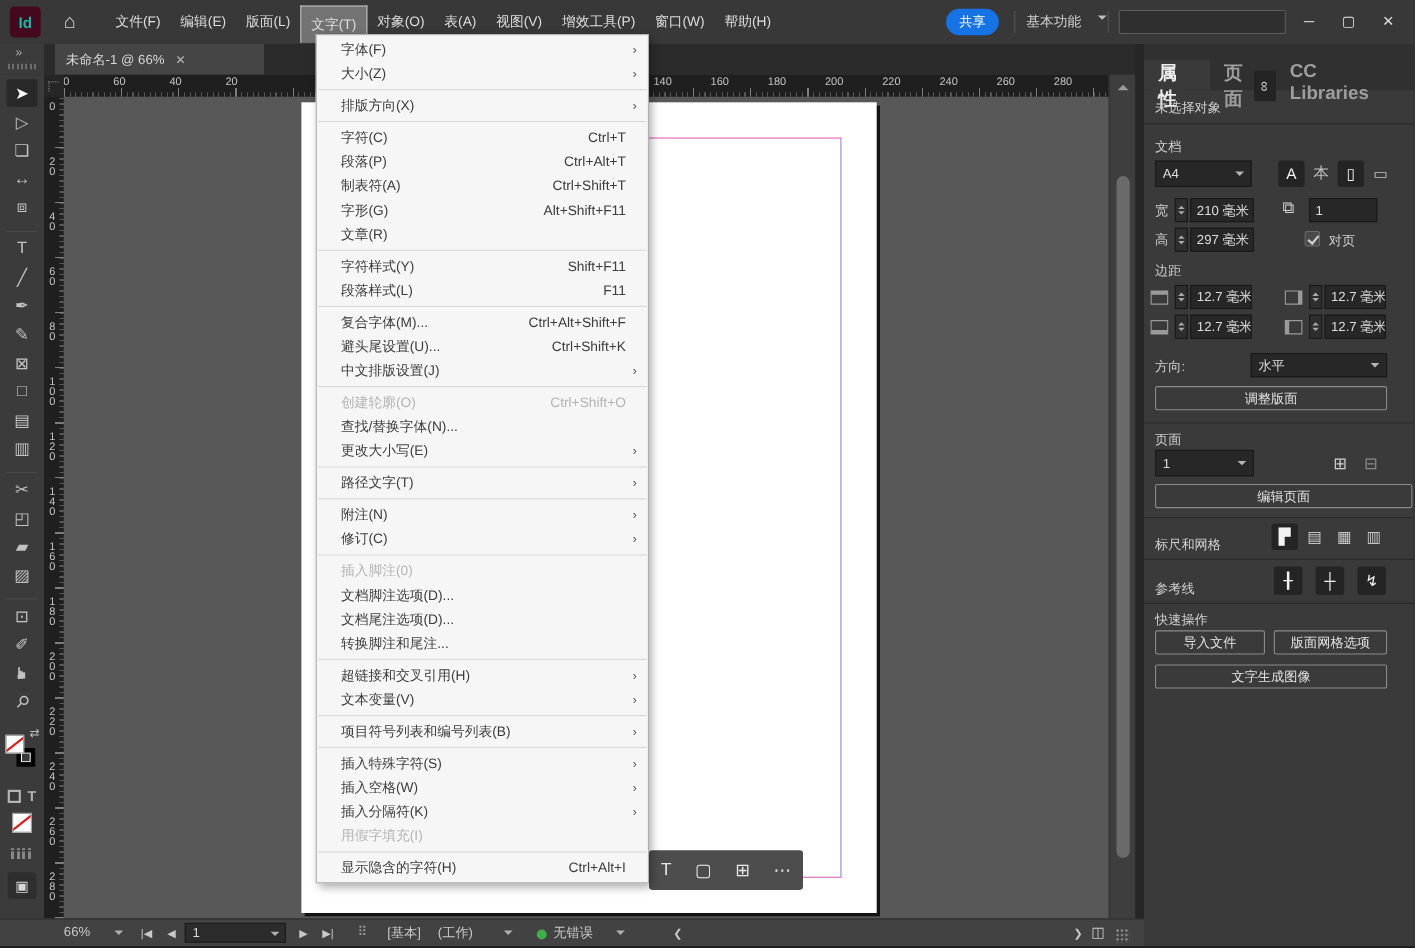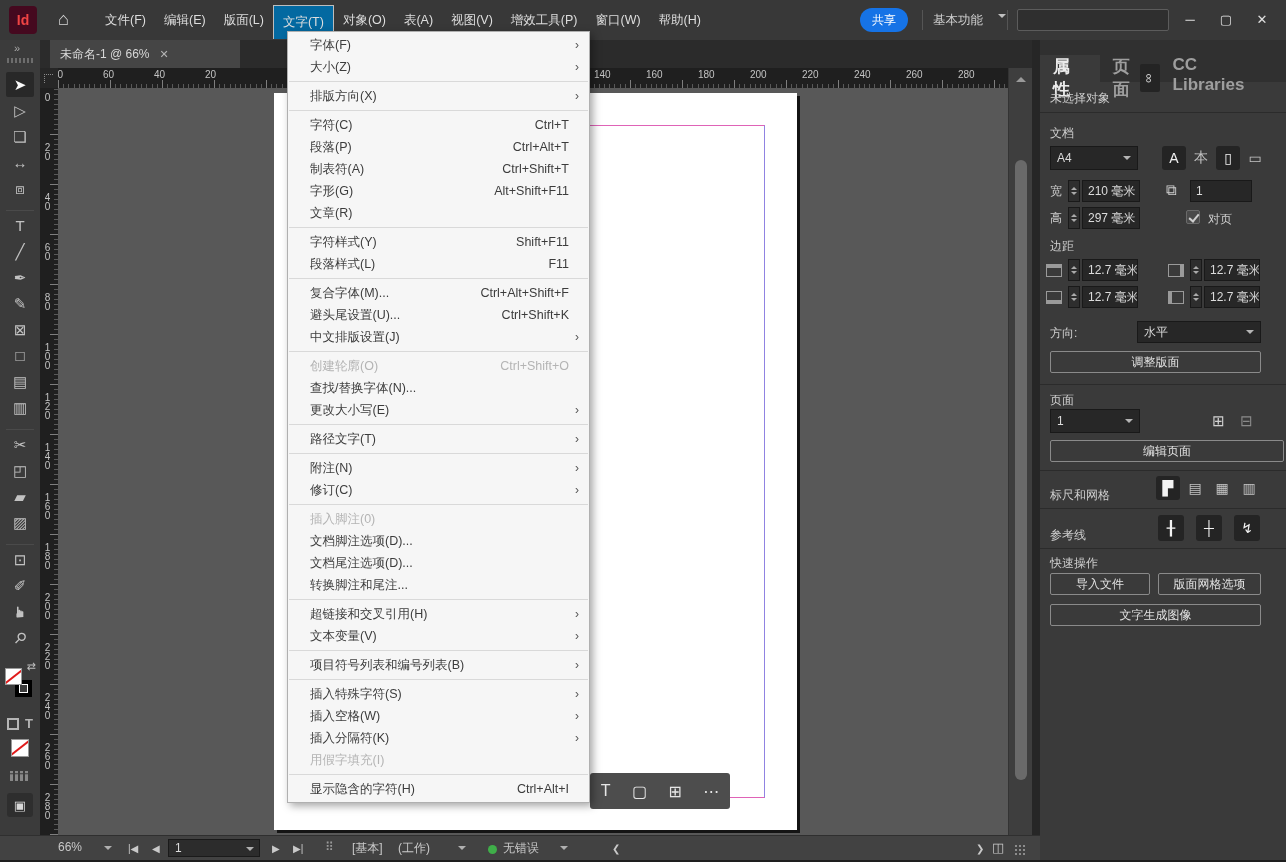--- a/index.html
+++ b/index.html
@@ -3,27 +3,27 @@
 <meta charset="utf-8">
 <style>
   * { margin:0; padding:0; box-sizing:border-box; }
   html,body { width:1286px; height:862px; overflow:hidden; background:#222;
     font-family:"Liberation Sans", sans-serif; }
   #app { position:relative; width:1286px; height:862px; background:#383838; }
 
   
   #titlebar { position:absolute; left:0; top:0; width:1286px; height:40px; background:#383838; }
   #logo { position:absolute; left:9px; top:6px; width:28px; height:28px; background:#45091f;
-    border-radius:4px; color:#ef4444; font-weight:bold; font-size:14px;
+    border-radius:4px; color:#14b8a6; font-weight:bold; font-size:14px;
     display:flex; align-items:center; justify-content:center; }
   #home { position:absolute; left:58px; top:9px; font-size:18px; color:#d5d5d5; }
   #menubar { position:absolute; left:96px; top:0; height:40px; display:flex; }
   .mtitle { height:40px; display:flex; align-items:center; padding:0 9px; color:#dedede;
     font-size:12.5px; white-space:nowrap; }
-  .mtitle.active { background:#0369a1; border:1px solid #bdbdbd; border-bottom:none;
+  .mtitle.active { background:#737373; border:1px solid #bdbdbd; border-bottom:none;
     height:34px; margin-top:5px; }
   #share { position:absolute; left:860px; top:8px; width:48px; height:24px; background:#1673e6;
     border-radius:12px; color:#fff; font-size:12px; display:flex; align-items:center; justify-content:center; }
   .tdiv { position:absolute; top:10px; width:1px; height:20px; background:#555; }
   #workspace { position:absolute; left:933px; top:12px; color:#d0d0d0; font-size:12.5px; }
   #ws-chev { position:absolute; left:998px; top:14px; width:0; height:0;
     border:4px solid transparent; border-top-color:#c0c0c0; }
   #searchbox { position:absolute; left:1017px; top:9px; width:152px; height:22px; background:#2f2f2f;
     border:1px solid #5c5c5c; border-radius:2px; color:#ddd; font-size:12px; padding:0 6px; outline:none; }
   .wctl { position:absolute; top:0; width:36px; height:38px; display:flex; align-items:center;

